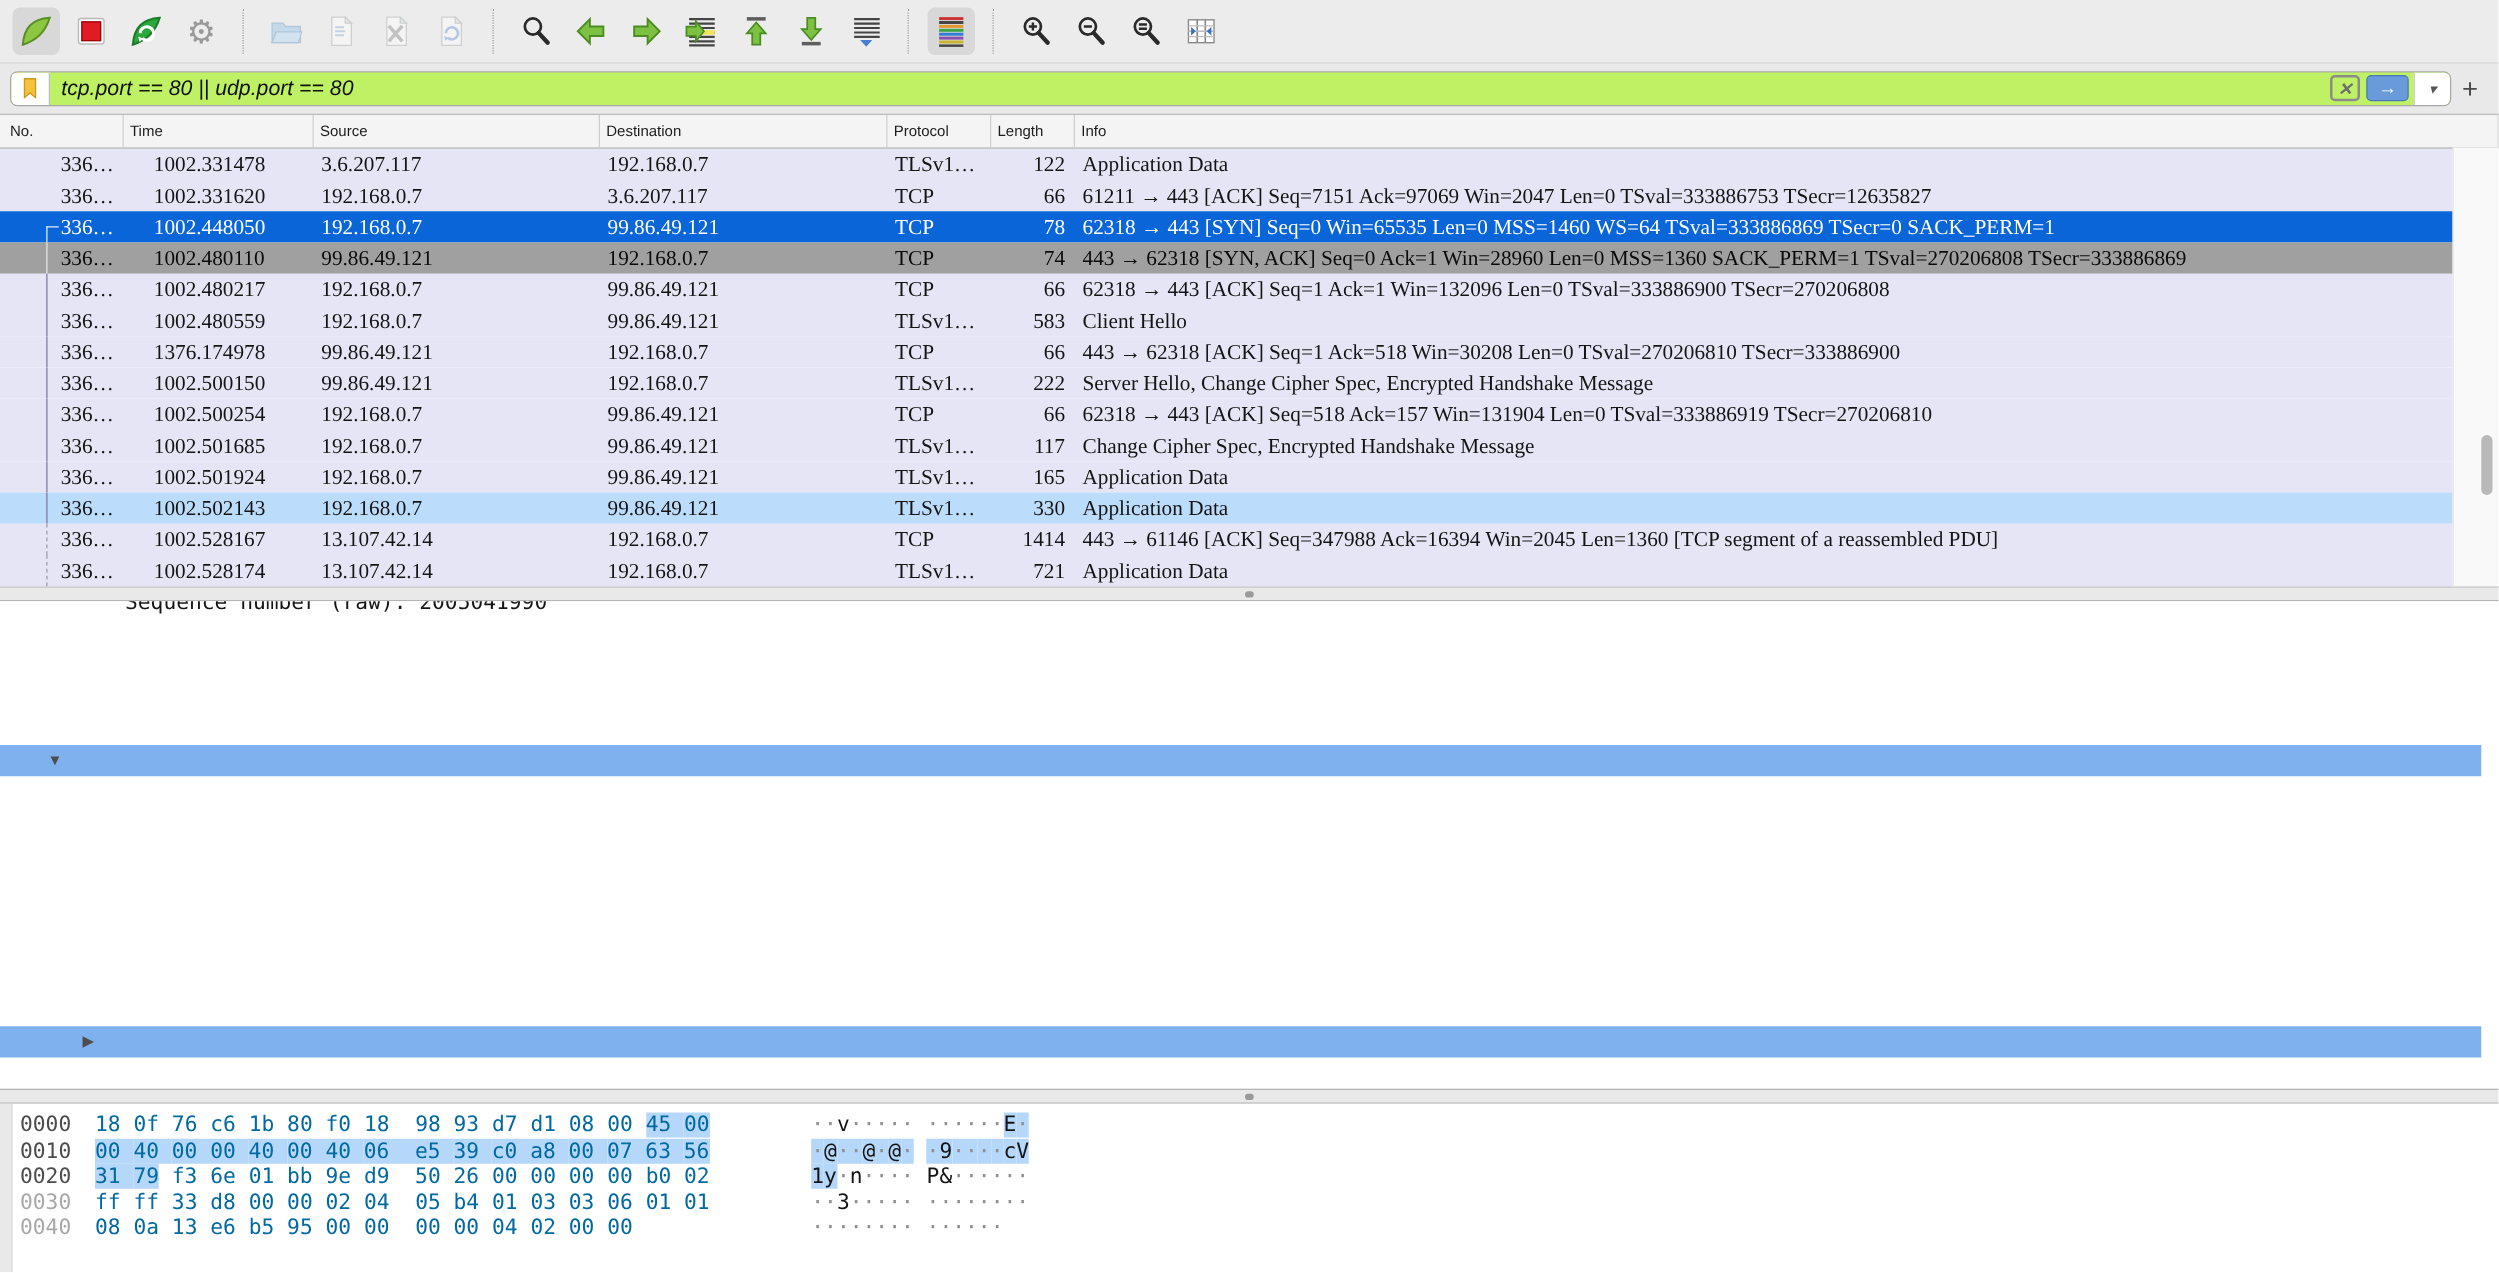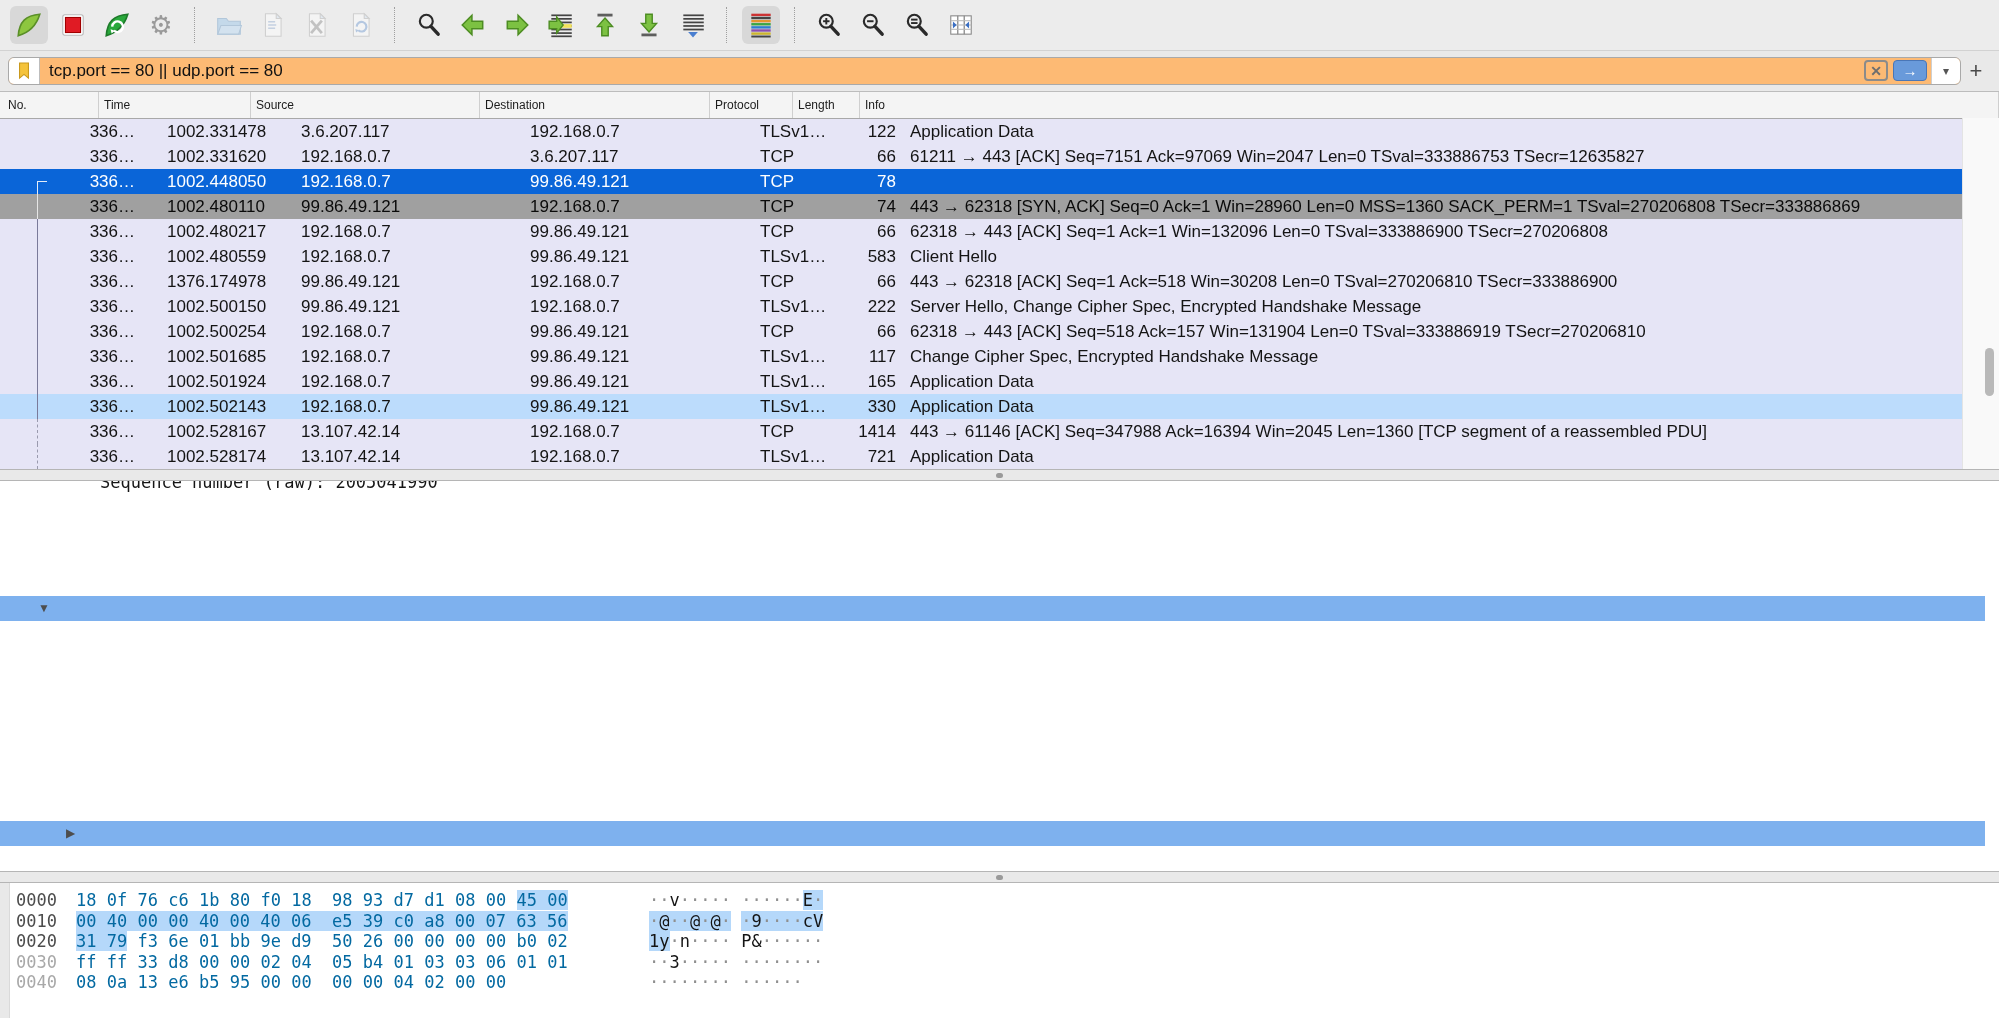--- a/index.html
+++ b/index.html
@@ -10,44 +10,44 @@
            padding:0 10px;border-bottom:1px solid #d2d2d2;flex:none;}
   .tb{width:38px;height:38px;border:none;background:transparent;display:flex;align-items:center;
       justify-content:center;border-radius:6px;padding:0;}
   .tb.pressed{background:#d8d8d8;}
   .tb.dim{opacity:.5;}
   .tb .glyph{font-size:26px;color:#9a9a9a;line-height:1;}
   .tsep{width:1px;height:36px;border-left:1px dotted #9f9f9f;margin:0 8px;}
   
   .filterbar{height:33px;background:#e9e9e9;display:flex;align-items:center;padding:3px 8px 4px 8px;
              border-bottom:1px solid #bcbcbc;flex:none;}
-  .filter-field{flex:1;height:26px;border:1px solid #a9a9a9;border-radius:6px;background:#fdba74;
-                display:flex;align-items:center;overflow:hidden;}
+  .filter-field{flex:1;height:26px;border:1px solid #a9a9a9;border-radius:6px;background:#bef264;
+                display:flex;align-items:center;overflow:hidden;font-style:italic;}
   .bookmark{width:30px;height:100%;background:#fff;border-right:1px solid #bdbdbd;
             display:flex;align-items:center;justify-content:center;flex:none;}
   .ftext{flex:1;font-size:17px;color:#111;padding-left:9px;white-space:pre;overflow:hidden;}
   .fclear{width:24px;height:21px;border:2px solid #8b8b8b;border-radius:4px;margin-right:5px;
           display:flex;align-items:center;justify-content:center;color:#6e6e6e;font-size:14px;
           font-weight:bold;flex:none;box-sizing:border-box;}
   .fapply{width:34px;height:21px;border:1px solid #4a76b6;border-radius:4px;background:#699ada;
           color:#fff;display:flex;align-items:center;justify-content:center;font-size:15px;
           font-weight:bold;margin-right:4px;flex:none;box-sizing:border-box;}
   .fdrop{width:28px;height:100%;background:#fff;border-left:1px solid #cfcfcf;display:flex;
          align-items:center;justify-content:center;color:#555;font-size:12px;flex:none;}
   .fplus{width:30px;text-align:center;font-size:22px;color:#4a4a4a;flex:none;}
   
   .plist{flex:none;position:relative;background:#fff;}
   .phead{height:26px;background:#f4f4f4;border-bottom:1px solid #a8a8a8;display:flex;
          font-size:12px;color:#1c1c1c;align-items:center;}
   .phead .cell{border-right:1px solid #cfcfcf;height:100%;display:flex;align-items:center;
                padding-left:5px;box-sizing:border-box;overflow:hidden;white-space:nowrap;}
   .rows{position:relative;width:1963px;}
   .prow{height:25px;display:flex;background:#e6e5f6;color:#141414;position:relative;
-        font-family:Liberation Sans, sans-serif;font-size:17px;align-items:center;
-        white-space:nowrap;padding-left:44px;}
+        font-family:Liberation Serif, serif;font-size:17px;align-items:center;
+        white-space:nowrap;}
   .prow.selected{background:#0a65d8;color:#fff;}
   .prow.gray{background:#a0a0a0;color:#0a0a0a;}
   .prow.lightblue{background:#bcdcfc;}
   .cell{flex:none;box-sizing:border-box;overflow:hidden;}
   .c-no{width:99px;text-align:right;padding-right:8px;}
   .c-time{width:152px;padding-left:24px;}
   .c-src{width:229px;padding-left:6px;}
   .c-dst{width:230px;padding-left:6px;}
   .c-proto{width:83px;padding-left:6px;}
   .c-len{width:67px;text-align:right;padding-right:8px;}
@@ -318,20 +318,21 @@
   </div>
 
   <div class="prow selected rel-corner">
     <span class="rel"></span>
     <span class="cell c-no">336…</span>
     <span class="cell c-time">1002.448050</span>
     <span class="cell c-src">192.168.0.7</span>
     <span class="cell c-dst">99.86.49.121</span>
     <span class="cell c-proto">TCP</span>
     <span class="cell c-len">78</span>
+    <span class="cell c-info">62318 → 443 [SYN] Seq=0 Win=65535 Len=0 MSS=1460 WS=64 TSval=333886869 TSecr=0 SACK_PERM=1</span>
   </div>
 
   <div class="prow gray rel-line">
     <span class="rel"></span>
     <span class="cell c-no">336…</span>
     <span class="cell c-time">1002.480110</span>
     <span class="cell c-src">99.86.49.121</span>
     <span class="cell c-dst">192.168.0.7</span>
     <span class="cell c-proto">TCP</span>
     <span class="cell c-len">74</span>

